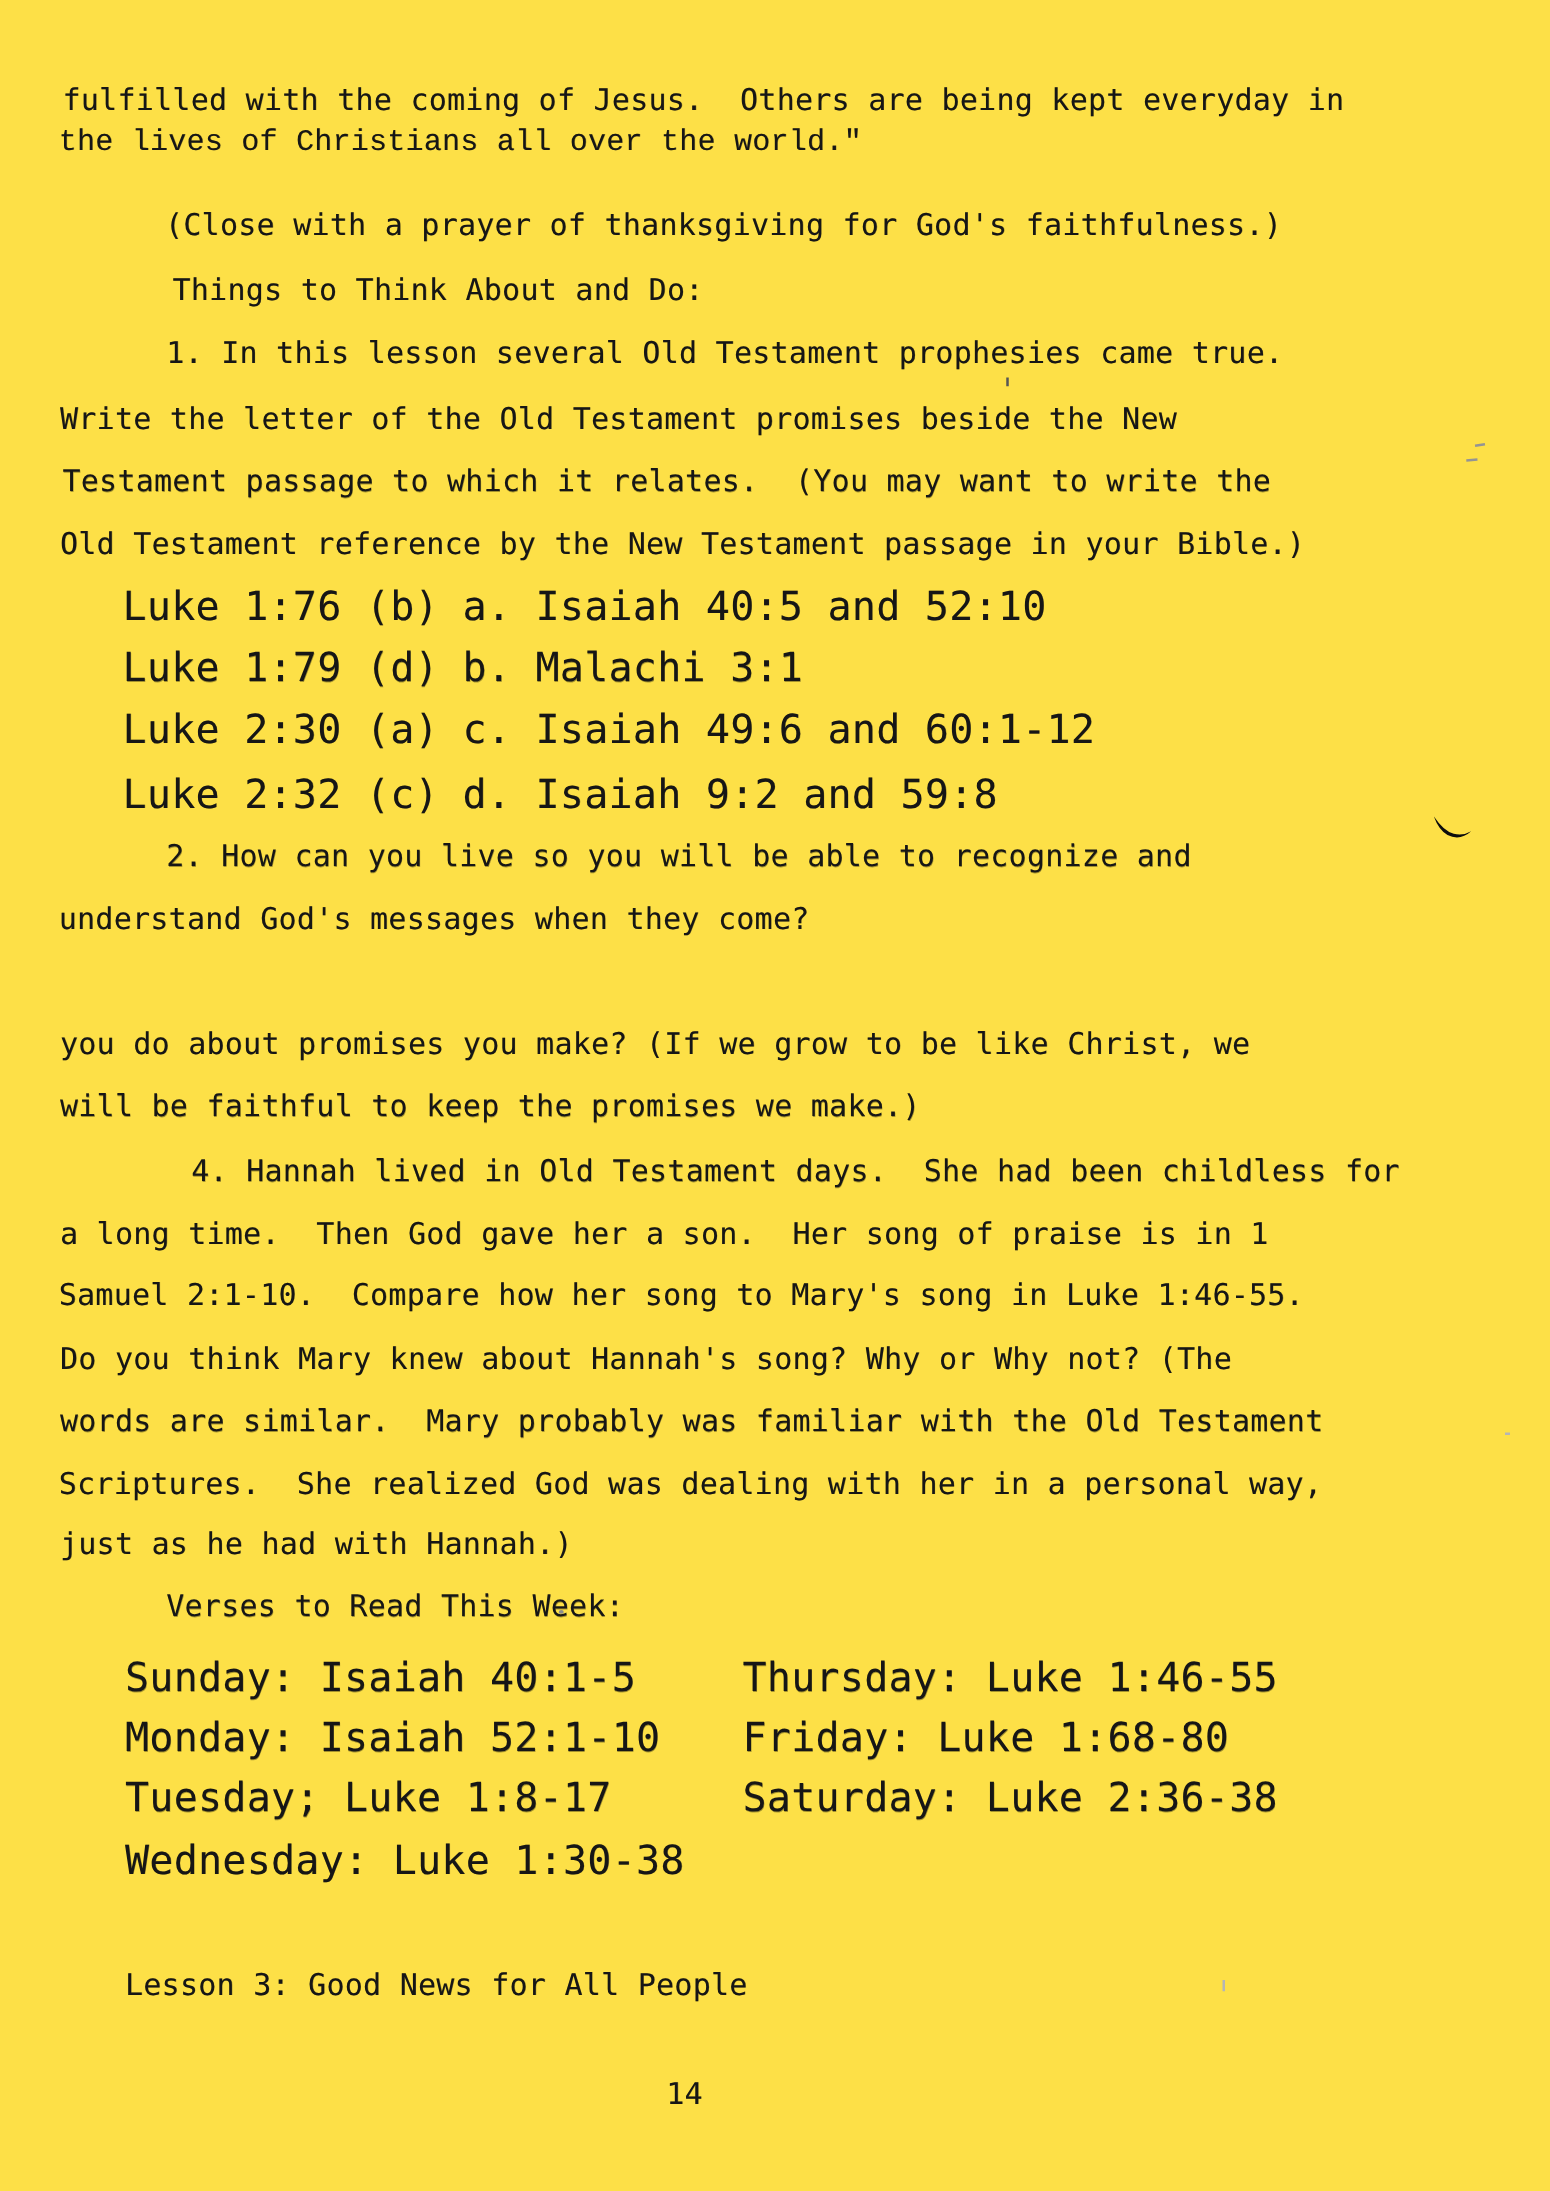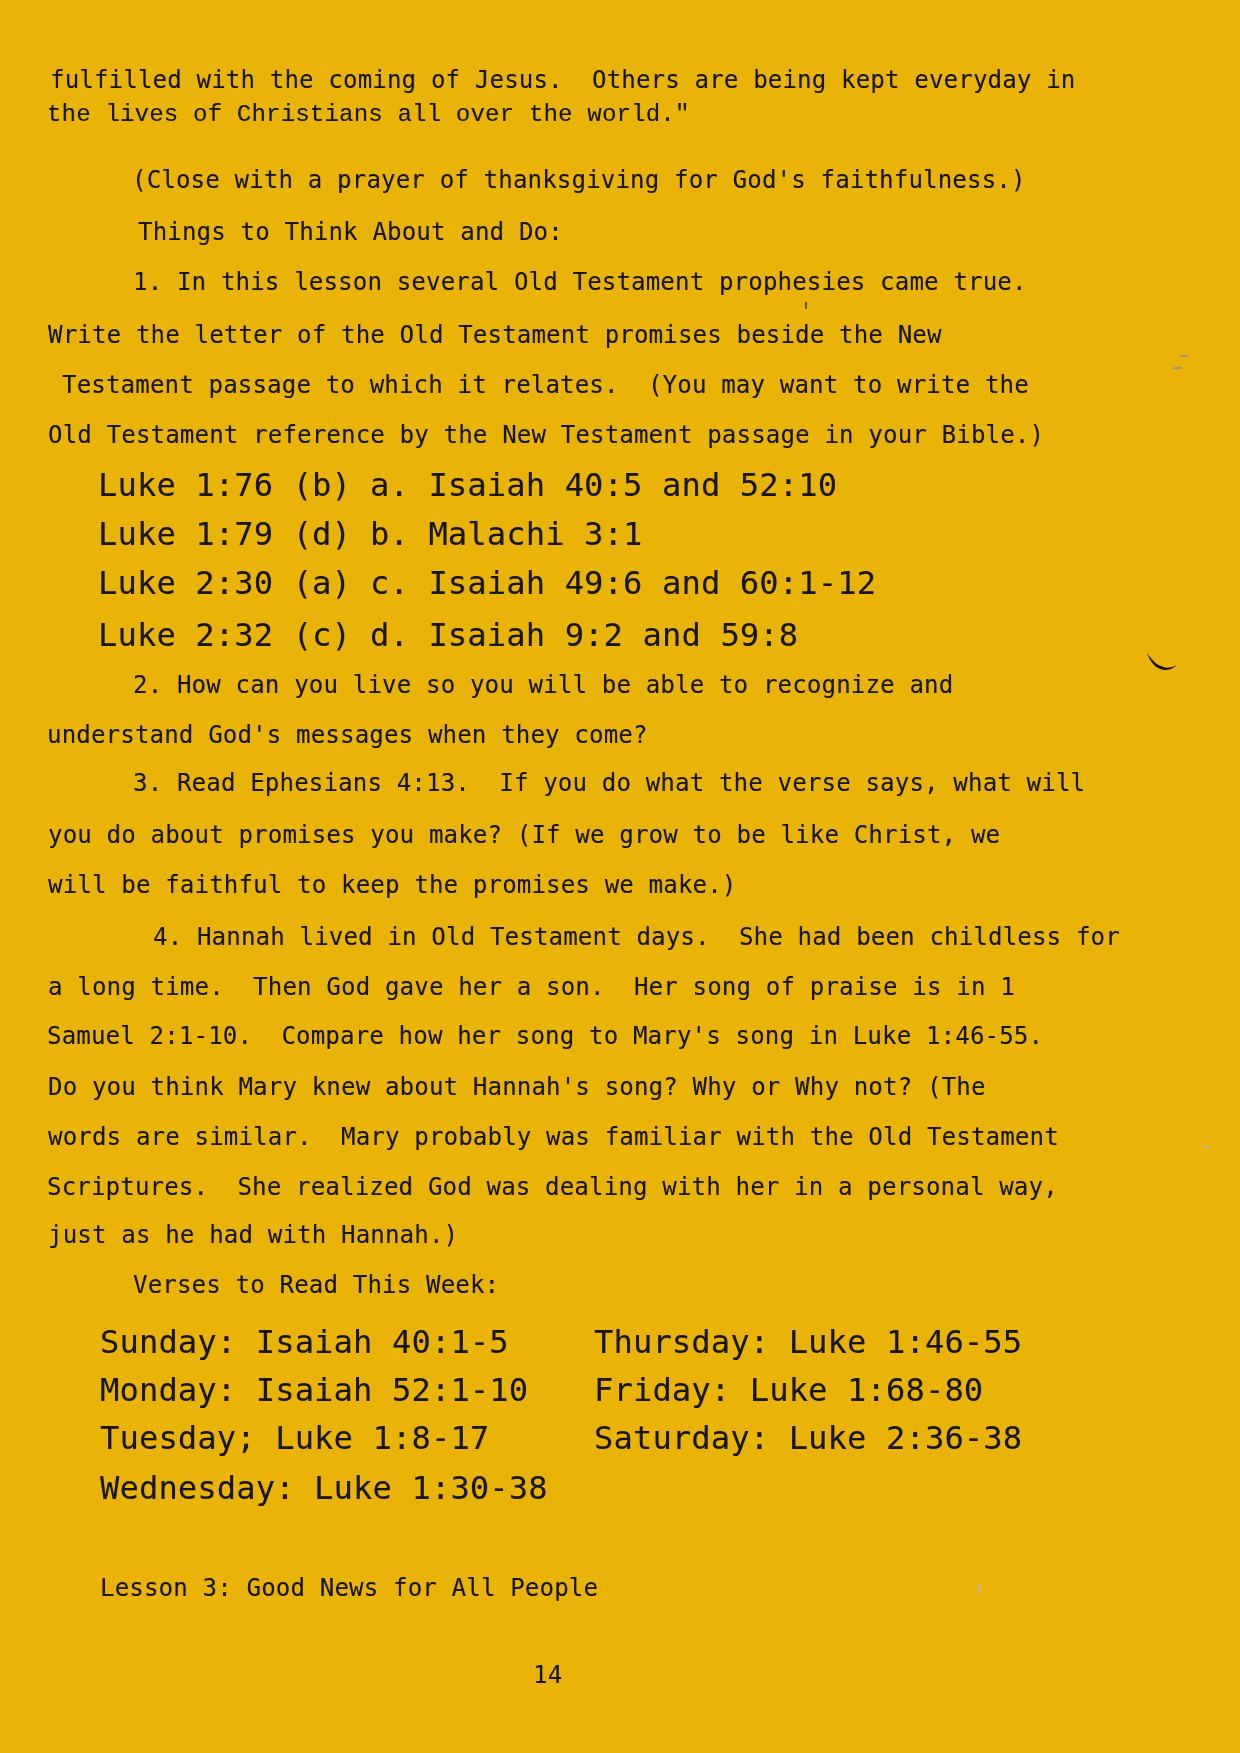--- a/index.html
+++ b/index.html
@@ -4,21 +4,21 @@
 <style>
   html, body {
     margin: 0;
     padding: 0;
     background: #ffffff;
   }
   .page {
     position: relative;
     width: 1240px;
     height: 1753px;
-    background: #eab308;
+    background: #fde047;
     overflow: hidden;
     font-family: "DejaVu Sans Mono", "Liberation Mono", monospace;
     color: #161616;
   }
   .line {
     position: absolute;
     font-size: 24px;
     line-height: 30px;
     white-space: pre;
     letter-spacing: 0.2px;
@@ -52,21 +52,21 @@
 
   <div class="line" style="top:65px; left:50px;">fulfilled with the coming of Jesus.  Others are being kept everyday in</div>
   <div class="line" style="top:100px; left:47px;font-family:Liberation Mono, monospace;">the lives of Christians all over the world."</div>
 
   <div class="line" style="top:165px; left:132px;">(Close with a prayer of thanksgiving for God's faithfulness.)</div>
 
   <div class="line" style="top:217px; left:138px;">Things to Think About and Do:</div>
 
   <div class="line" style="top:267px; left:133px;">1. In this lesson several Old Testament prophesies came true.</div>
   <div class="line" style="top:320px; left:48px;">Write the letter of the Old Testament promises beside the New</div>
-  <div class="line" style="top:370px; left:50px;margin-left:12px;">Testament passage to which it relates.  (You may want to write the</div>
+  <div class="line" style="top:370px; left:50px;">Testament passage to which it relates.  (You may want to write the</div>
   <div class="line" style="top:420px; left:48px;">Old Testament reference by the New Testament passage in your Bible.)</div>
 
   <div class="row" style="top:470px; left:98px;">
     <span class="cell c1">Luke 1:76 (b)</span>
     <span class="cell" style="left:272px;">a. Isaiah 40:5 and 52:10</span>
   </div>
   <div class="row" style="top:519px; left:98px;">
     <span class="cell c1">Luke 1:79 (d)</span>
     <span class="cell" style="left:272px;">b. Malachi 3:1</span>
   </div>
@@ -75,21 +75,20 @@
     <span class="cell" style="left:272px;">c. Isaiah 49:6 and 60:1-12</span>
   </div>
   <div class="row" style="top:620px; left:98px;">
     <span class="cell c1">Luke 2:32 (c)</span>
     <span class="cell" style="left:272px;">d. Isaiah 9:2 and 59:8</span>
   </div>
 
   <div class="line" style="top:670px; left:133px;">2. How can you live so you will be able to recognize and</div>
   <div class="line" style="top:720px; left:47px;">understand God's messages when they come?</div>
 
-  <div class="line" style="top:768px; left:133px;">3. Read Ephesians 4:13.  If you do what the verse says, what will</div>
   <div class="line" style="top:820px; left:48px;">you do about promises you make? (If we grow to be like Christ, we</div>
   <div class="line" style="top:870px; left:48px;">will be faithful to keep the promises we make.)</div>
 
   <div class="line" style="top:922px; left:133px;margin-left:20px;">4. Hannah lived in Old Testament days.  She had been childless for</div>
   <div class="line" style="top:972px; left:48px;">a long time.  Then God gave her a son.  Her song of praise is in 1</div>
   <div class="line" style="top:1021px; left:47px;">Samuel 2:1-10.  Compare how her song to Mary's song in Luke 1:46-55.</div>
   <div class="line" style="top:1072px; left:48px;">Do you think Mary knew about Hannah's song? Why or Why not? (The</div>
   <div class="line" style="top:1122px; left:48px;">words are similar.  Mary probably was familiar with the Old Testament</div>
   <div class="line" style="top:1172px; left:47px;">Scriptures.  She realized God was dealing with her in a personal way,</div>
   <div class="line" style="top:1220px; left:48px;">just as he had with Hannah.)</div>

